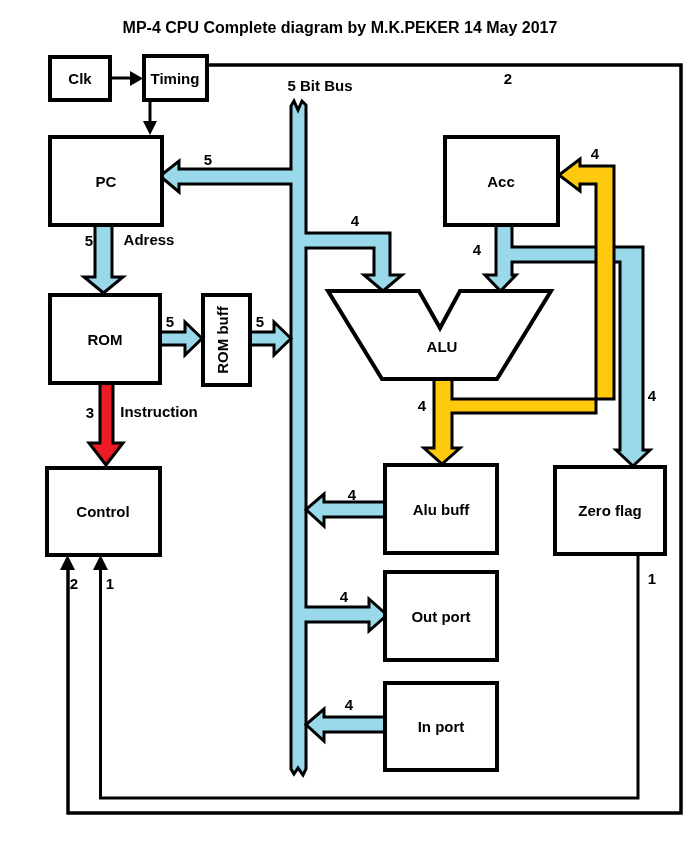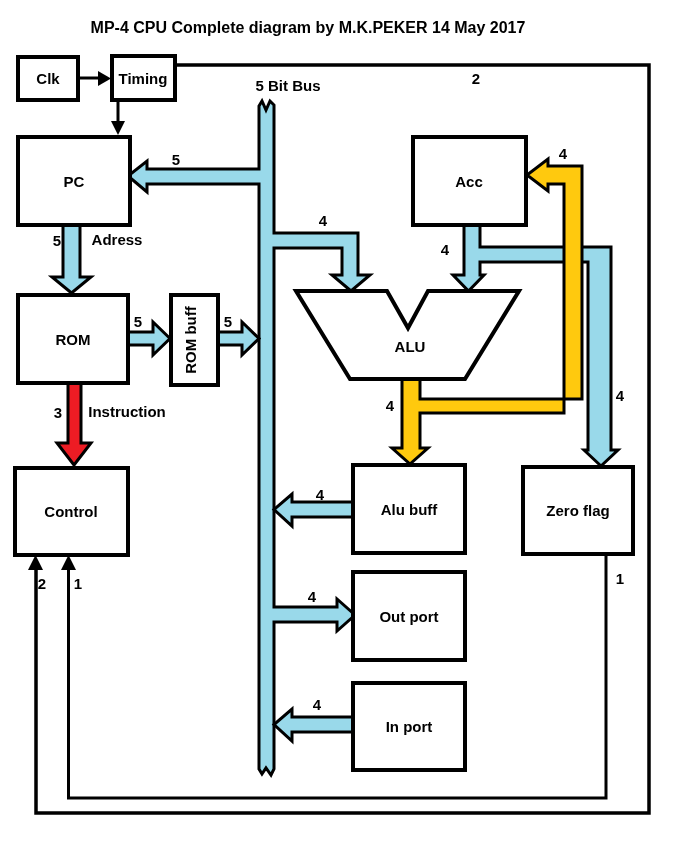--- a/index.html
+++ b/index.html
@@ -1,16 +1,16 @@
 <!DOCTYPE html>
 <html><head>
 <meta charset="utf-8">
 <style>
   html, body { margin: 0; padding: 0; background: #ffffff; }
-  .stage { position: relative; width: 613px; height: 844px; background: #ffffff; }
+  .stage { position: relative; width: 613px; height: 844px; background: #ffffff; padding-left: 32px; }
   svg { display: block; }
   .thin  { fill: none; stroke: #000; stroke-width: 3; }
   .thin2 { fill: none; stroke: #000; stroke-width: 3.5; }
   .head  { fill: #000; stroke: none; }
   .fat   { stroke: #000; stroke-width: 3; stroke-linejoin: miter; }
   .box   { fill: #fff; stroke: #000; stroke-width: 4; }
   text   { font: bold 15px "Liberation Sans", sans-serif; fill: #000; text-anchor: middle; }
   .title-text { font-size: 16px; }
 </style>
 </head>

